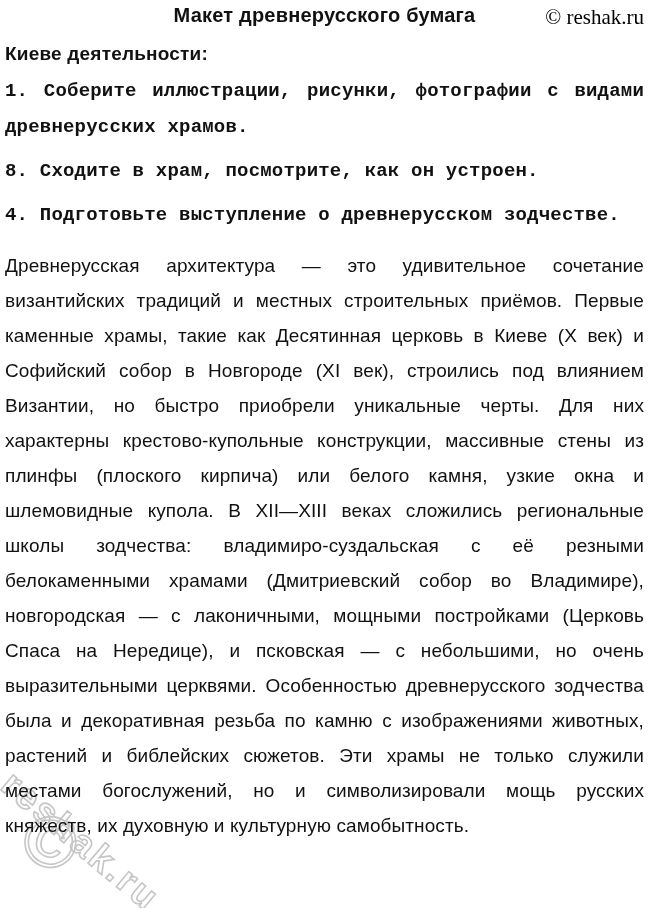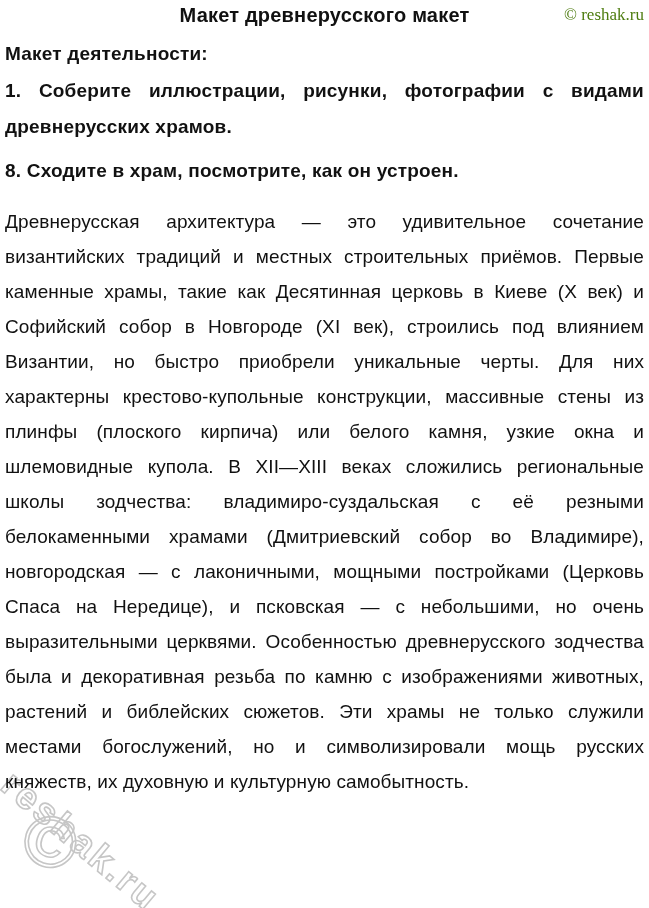--- a/index.html
+++ b/index.html
@@ -34,37 +34,38 @@
     text-align: center;
     font-weight: bold;
     font-size: 20px;
     letter-spacing: 0.2px;
   }
   .copyright {
     position: absolute;
     right: 0;
     top: 1px;
     font-family: "Liberation Serif", serif;
-    font-size: 17px;
+    font-size: 21px;
     font-weight: normal;
-    color: #4d7c0f;
+    color: #000000;
   }
   .section-heading {
     font-weight: bold;
     font-size: 19px;
     margin-top: 11px;
     letter-spacing: 0.2px;
   }
   .step {
     font-weight: bold;
     font-size: 19px;
     line-height: 36px;
     text-align: justify;
     margin: 8px 0;
     letter-spacing: 0.2px;
+    font-family: Liberation Mono, monospace;
   }
   .bodytext {
     font-size: 19px;
     font-weight: normal;
     line-height: 35px;
     text-align: justify;
     margin: 15px 0 0 0;
     letter-spacing: 0.1px;
   }
   .watermark {
@@ -105,28 +106,29 @@
 <div class="page">
 
   <div class="watermark">
     <span class="wm-symbol">©</span>
     <span class="wm-text">reshak.ru</span>
   </div>
 
   <div class="content">
 
     <div class="header">
-      <div class="title">Макет древнерусского макет</div>
+      <div class="title">Макет древнерусского бумага</div>
       <div class="copyright">© reshak.ru</div>
     </div>
 
-    <div class="section-heading">Макет деятельности:</div>
+    <div class="section-heading">Киеве деятельности:</div>
 
     <p class="step">1. Соберите иллюстрации, рисунки, фотографии с видами древнерусских храмов.</p>
 
     <p class="step">8. Сходите в храм, посмотрите, как он устроен.</p>
 
 
+    <p class="step">4. Подготовьте выступление о древнерусском зодчестве.</p>
 
     <p class="bodytext">Древнерусская архитектура — это удивительное сочетание византийских традиций и местных строительных приёмов. Первые каменные храмы, такие как Десятинная церковь в Киеве (X век) и Софийский собор в Новгороде (XI век), строились под влиянием Византии, но быстро приобрели уникальные черты. Для них характерны крестово-купольные конструкции, массивные стены из плинфы (плоского кирпича) или белого камня, узкие окна и шлемовидные купола. В XII—XIII веках сложились региональные школы зодчества: владимиро-суздальская с её резными белокаменными храмами (Дмитриевский собор во Владимире), новгородская — с лаконичными, мощными постройками (Церковь Спаса на Нередице), и псковская — с небольшими, но очень выразительными церквями. Особенностью древнерусского зодчества была и декоративная резьба по камню с изображениями животных, растений и библейских сюжетов. Эти храмы не только служили местами богослужений, но и символизировали мощь русских княжеств, их духовную и культурную самобытность.</p>
 
   </div>
 </div>
 
 </body></html>

